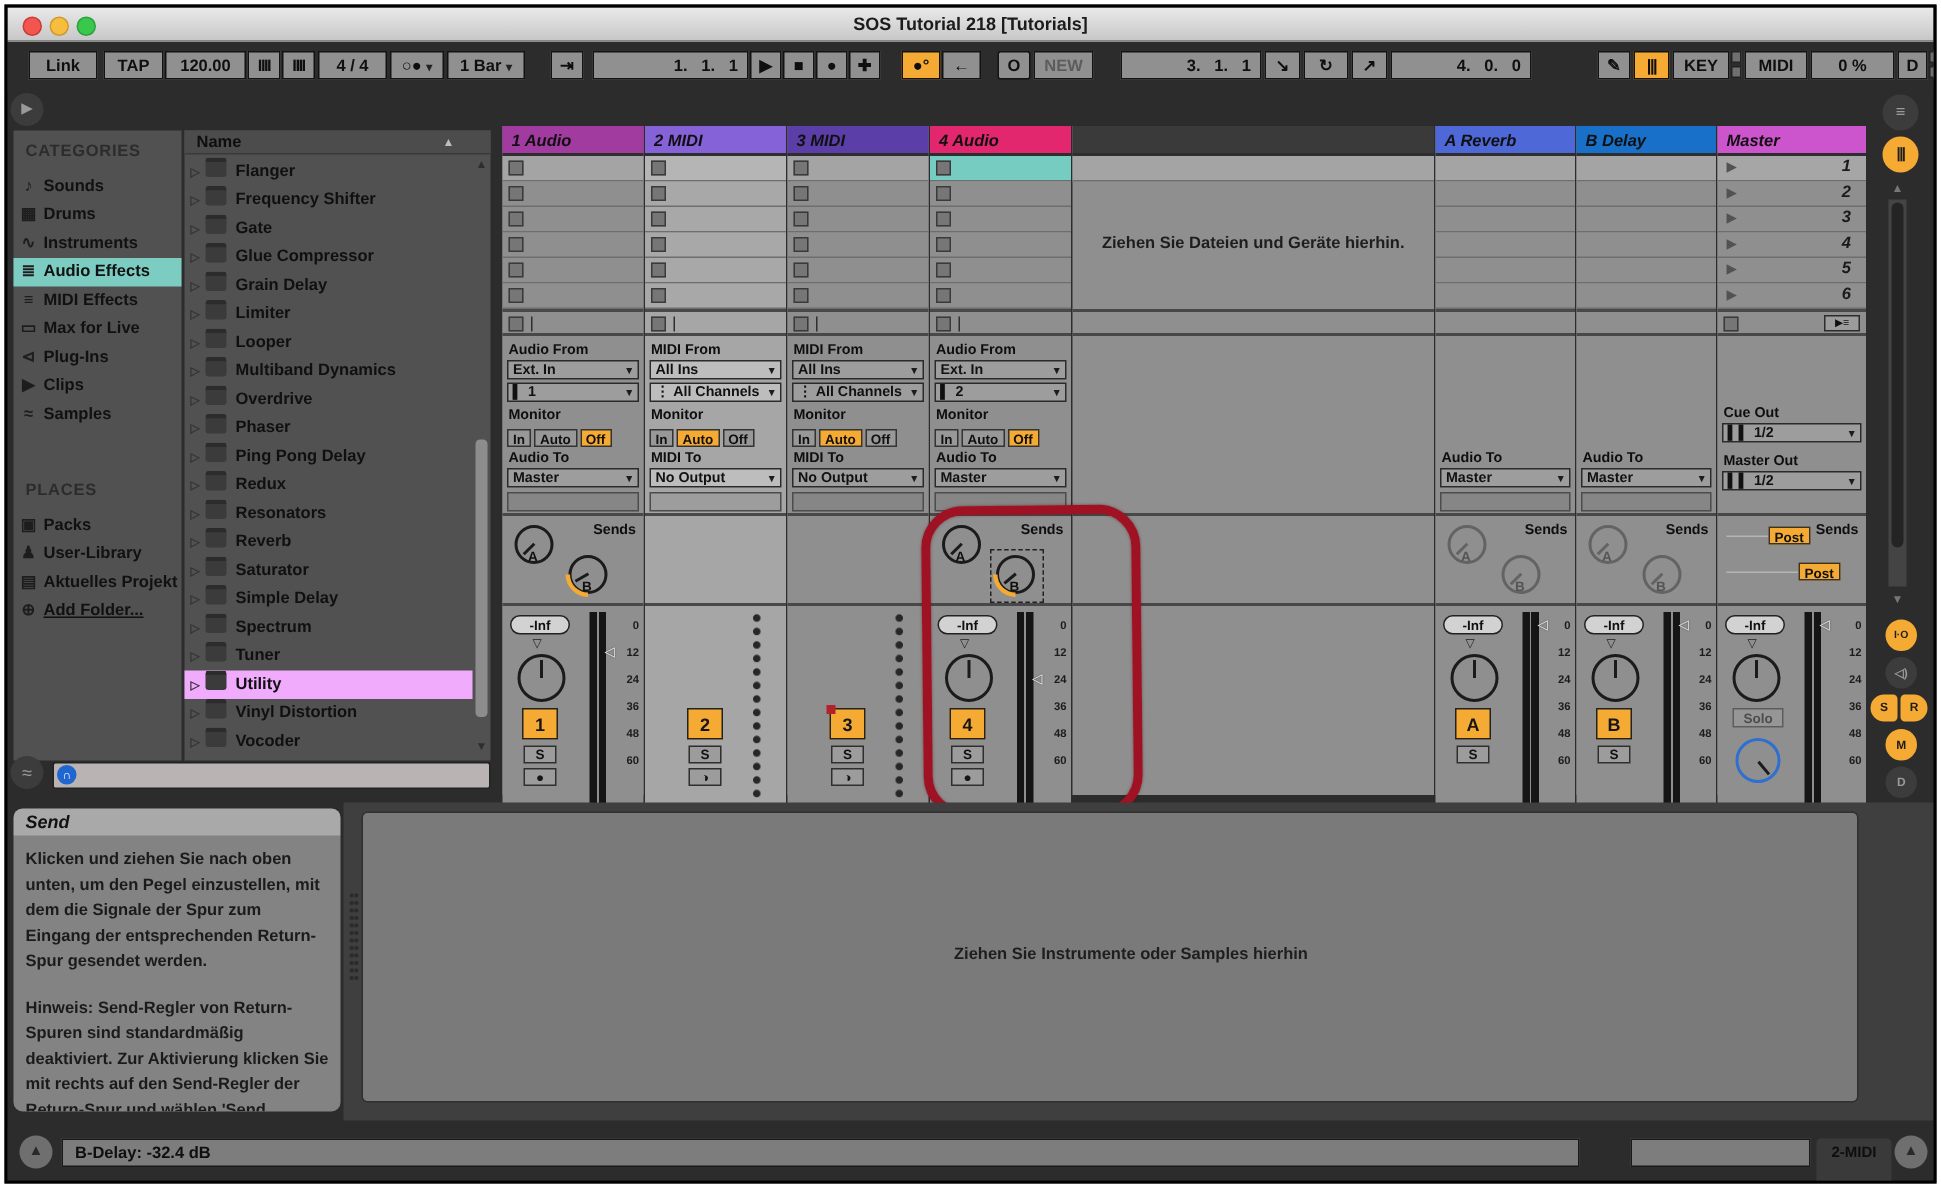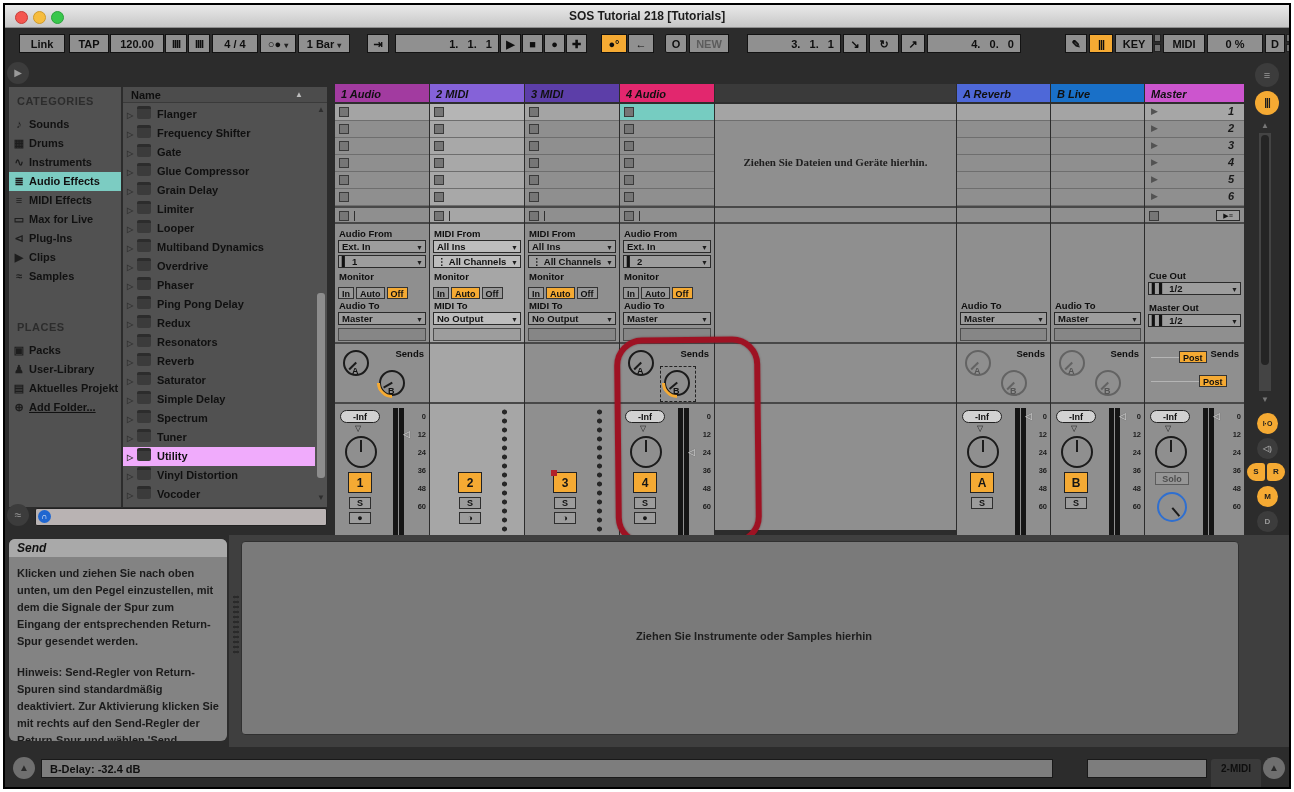--- a/index.html
+++ b/index.html
@@ -463,21 +463,21 @@
           <span style="top:26px;">12</span>
           <span style="top:44px;">24</span>
           <span style="top:62px;">36</span>
           <span style="top:80px;">48</span>
           <span style="top:98px;">60</span>
         </div>
         <span class="fadpos" style="top:43px;">◁</span>
       </div>
     </div>
 
-    <div class="col" style="left:710px;width:241px;font-family:Liberation Serif, serif;">
+    <div class="col" style="left:710px;width:241px;">
       <div class="thead" style="background:#3a3a3a;border-bottom:2px solid #2e2e2e;"></div>
       <div class="slot r1" style="top:20px;"></div>
       <div class="drop-hint" style="left:0;right:0;top:72px;">Ziehen Sie Dateien und Geräte hierhin.</div>
       <div class="hsep" style="top:122px;"></div>
       <div class="hsep" style="top:138px;"></div>
       <div class="hsep" style="top:258px;"></div>
       <div class="hsep" style="top:318px;"></div>
     </div>
 
     <div class="col" style="left:952px;width:93px;">
@@ -522,21 +522,21 @@
           <span style="top:44px;">24</span>
           <span style="top:62px;">36</span>
           <span style="top:80px;">48</span>
           <span style="top:98px;">60</span>
         </div>
         <span class="fadpos" style="top:7px;">◁</span>
       </div>
     </div>
 
     <div class="col" style="left:1046px;width:93px;">
-      <div class="thead" style="background:#1970c8;"><span>B Live</span></div>
+      <div class="thead" style="background:#1970c8;"><span>B Delay</span></div>
       <div class="slots">
         <div class="slot r1" style="top:0;"></div>
           <div class="slot" style="top:17px;"></div>
           <div class="slot" style="top:34px;"></div>
         <div class="slot" style="top:51px;"></div>
           <div class="slot" style="top:68px;"></div>
           <div class="slot" style="top:85px;"></div>
       </div>
       <div class="stoprow"></div>
       <div class="io">

